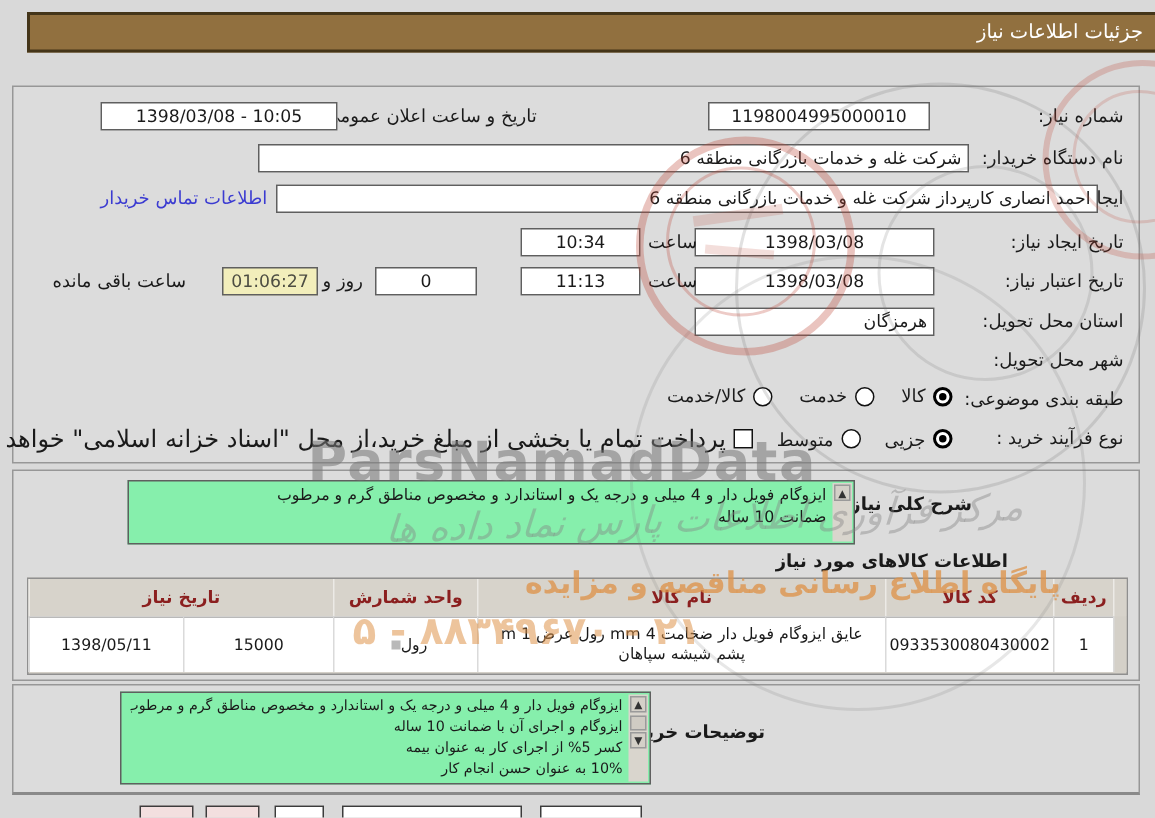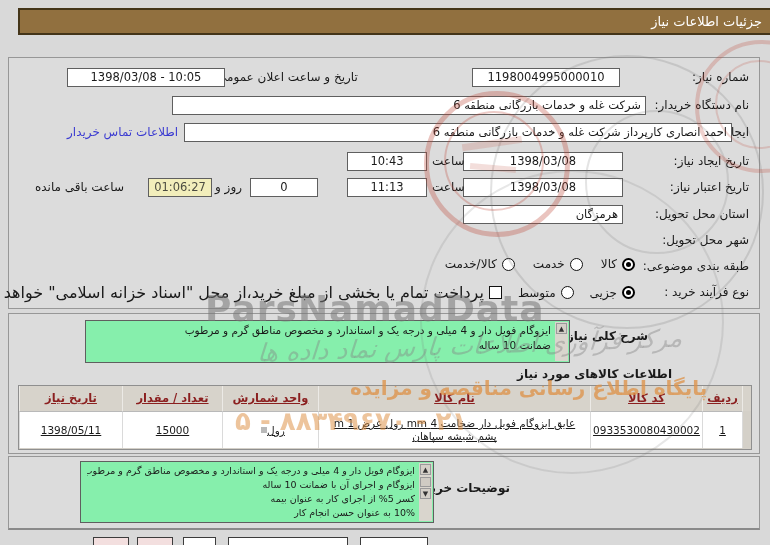--- a/index.html
+++ b/index.html
@@ -66,21 +66,21 @@
   }
   .trow{display:flex;width:100%;}
   .thead .tc{
     background:#d7d3cb;color:var(--table-header-text,#8b1f1f);font-weight:bold;
     font-size:11.5px;height:25px;line-height:25px;border-left:1px solid #eceae6;
   }
   .tdata .tc{
     background:#fff;font-size:10.5px;border-left:1px solid #dadada;border-top:1px solid #b9b9b9;
     height:37px;display:flex;align-items:center;justify-content:center;text-align:center;
   }
-  .tc{box-sizing:border-box;text-align:center;overflow:hidden;flex:none;text-decoration:underline;}
+  .tc{box-sizing:border-box;text-align:center;overflow:hidden;flex:none;}
   .c-track{width:9px;background:#d4d0c8;border-left:1px solid #c4c0b8;}
   .tdata .c-track{background:#d4d0c8;border-top:none;}
   .c-row{width:40px;}
   .c-code{width:112px;}
   .c-name{width:272px;}
   .c-unit{width:96px;}
   .c-qty{width:100px;}
   .c-date{flex:1 1 auto;}
   .name2{white-space:normal;line-height:13px;padding:0 4px;}
   .unitmark{display:inline-block;width:6px;height:6px;background:#b9b9b9;margin-left:5px;vertical-align:middle;}
@@ -135,21 +135,21 @@
   <div class="lbl" style="right:10px;top:40px">نام دستگاه خریدار:</div>
   <div class="field r" style="left:163px;top:38px;width:474px">شرکت غله و خدمات بازرگانی منطقه 6</div>
 
   <div class="lbl" style="right:10px;top:67px">ایجاد کننده درخواست:</div>
   <div class="field r" style="left:175px;top:65px;width:548px">احمد انصاری کارپرداز شرکت غله و خدمات بازرگانی منطقه 6</div>
   <div class="link" style="left:58px;top:67px">اطلاعات تماس خریدار</div>
 
   <div class="lbl" style="right:10px;top:96px">تاریخ ایجاد نیاز:</div>
   <div class="field c ltr" style="left:454px;top:94px;width:160px">1398/03/08</div>
   <div class="lbl" style="left:423px;top:96px">ساعت</div>
-  <div class="field c ltr" style="left:338px;top:94px;width:80px">10:43</div>
+  <div class="field c ltr" style="left:338px;top:94px;width:80px">10:34</div>
 
   <div class="lbl" style="right:10px;top:122px">تاریخ اعتبار نیاز:</div>
   <div class="field c ltr" style="left:454px;top:120px;width:160px">1398/03/08</div>
   <div class="lbl" style="left:423px;top:122px">ساعت</div>
   <div class="field c ltr" style="left:338px;top:120px;width:80px">11:13</div>
   <div class="field c" style="left:241px;top:120px;width:68px">0</div>
   <div class="lbl" style="left:206px;top:122px">روز و</div>
   <div class="field c ltr yellow" style="left:139px;top:120px;width:64px">01:06:27</div>
   <div class="lbl" style="left:26px;top:122px">ساعت باقی مانده</div>
 
@@ -202,21 +202,20 @@
   </div>
   <div class="lbl b" style="right:87px;top:53px">اطلاعات کالاهای مورد نیاز</div>
 
   <div class="itable">
     <div class="trow thead">
       <div class="tc c-track"></div>
       <div class="tc c-row">ردیف</div>
       <div class="tc c-code">کد کالا</div>
       <div class="tc c-name">نام کالا</div>
       <div class="tc c-unit">واحد شمارش</div>
-      <div class="tc c-qty">تعداد / مقدار</div>
       <div class="tc c-date">تاریخ نیاز</div>
     </div>
     <div class="trow tdata">
       <div class="tc c-track"></div>
       <div class="tc c-row">1</div>
       <div class="tc c-code" style="direction:ltr">0933530080430002</div>
       <div class="tc c-name">
           <span class="name2">عایق ایزوگام فویل دار ضخامت 4 mm رول عرض 1 m پشم شیشه سپاهان</span>
         </div>
       <div class="tc c-unit">

